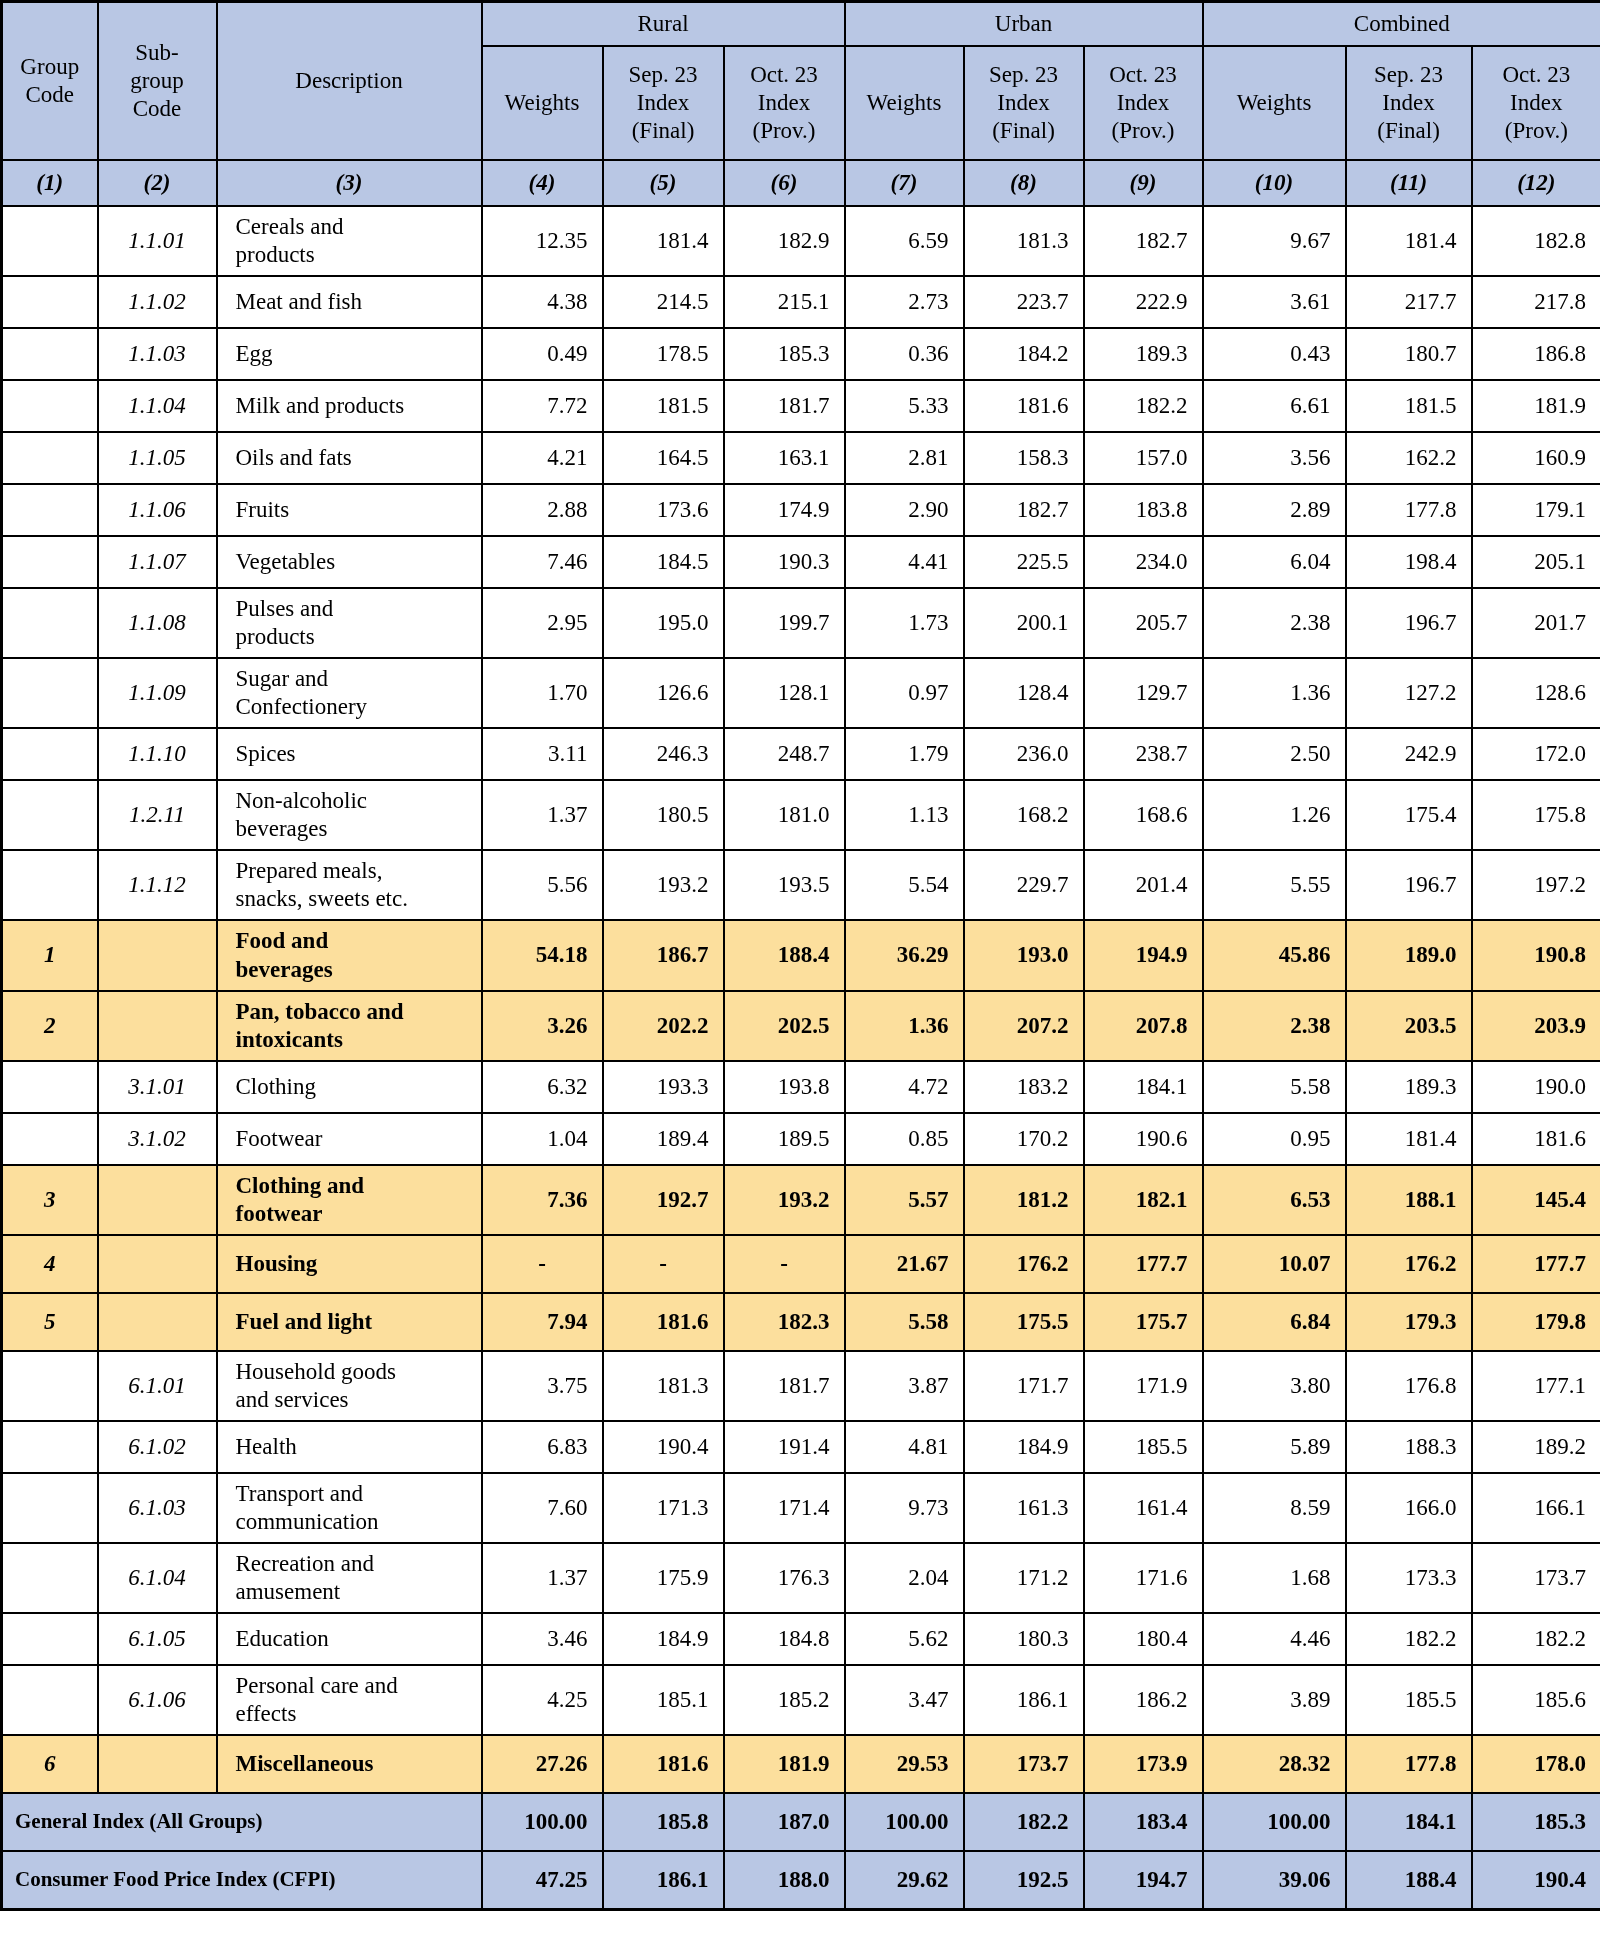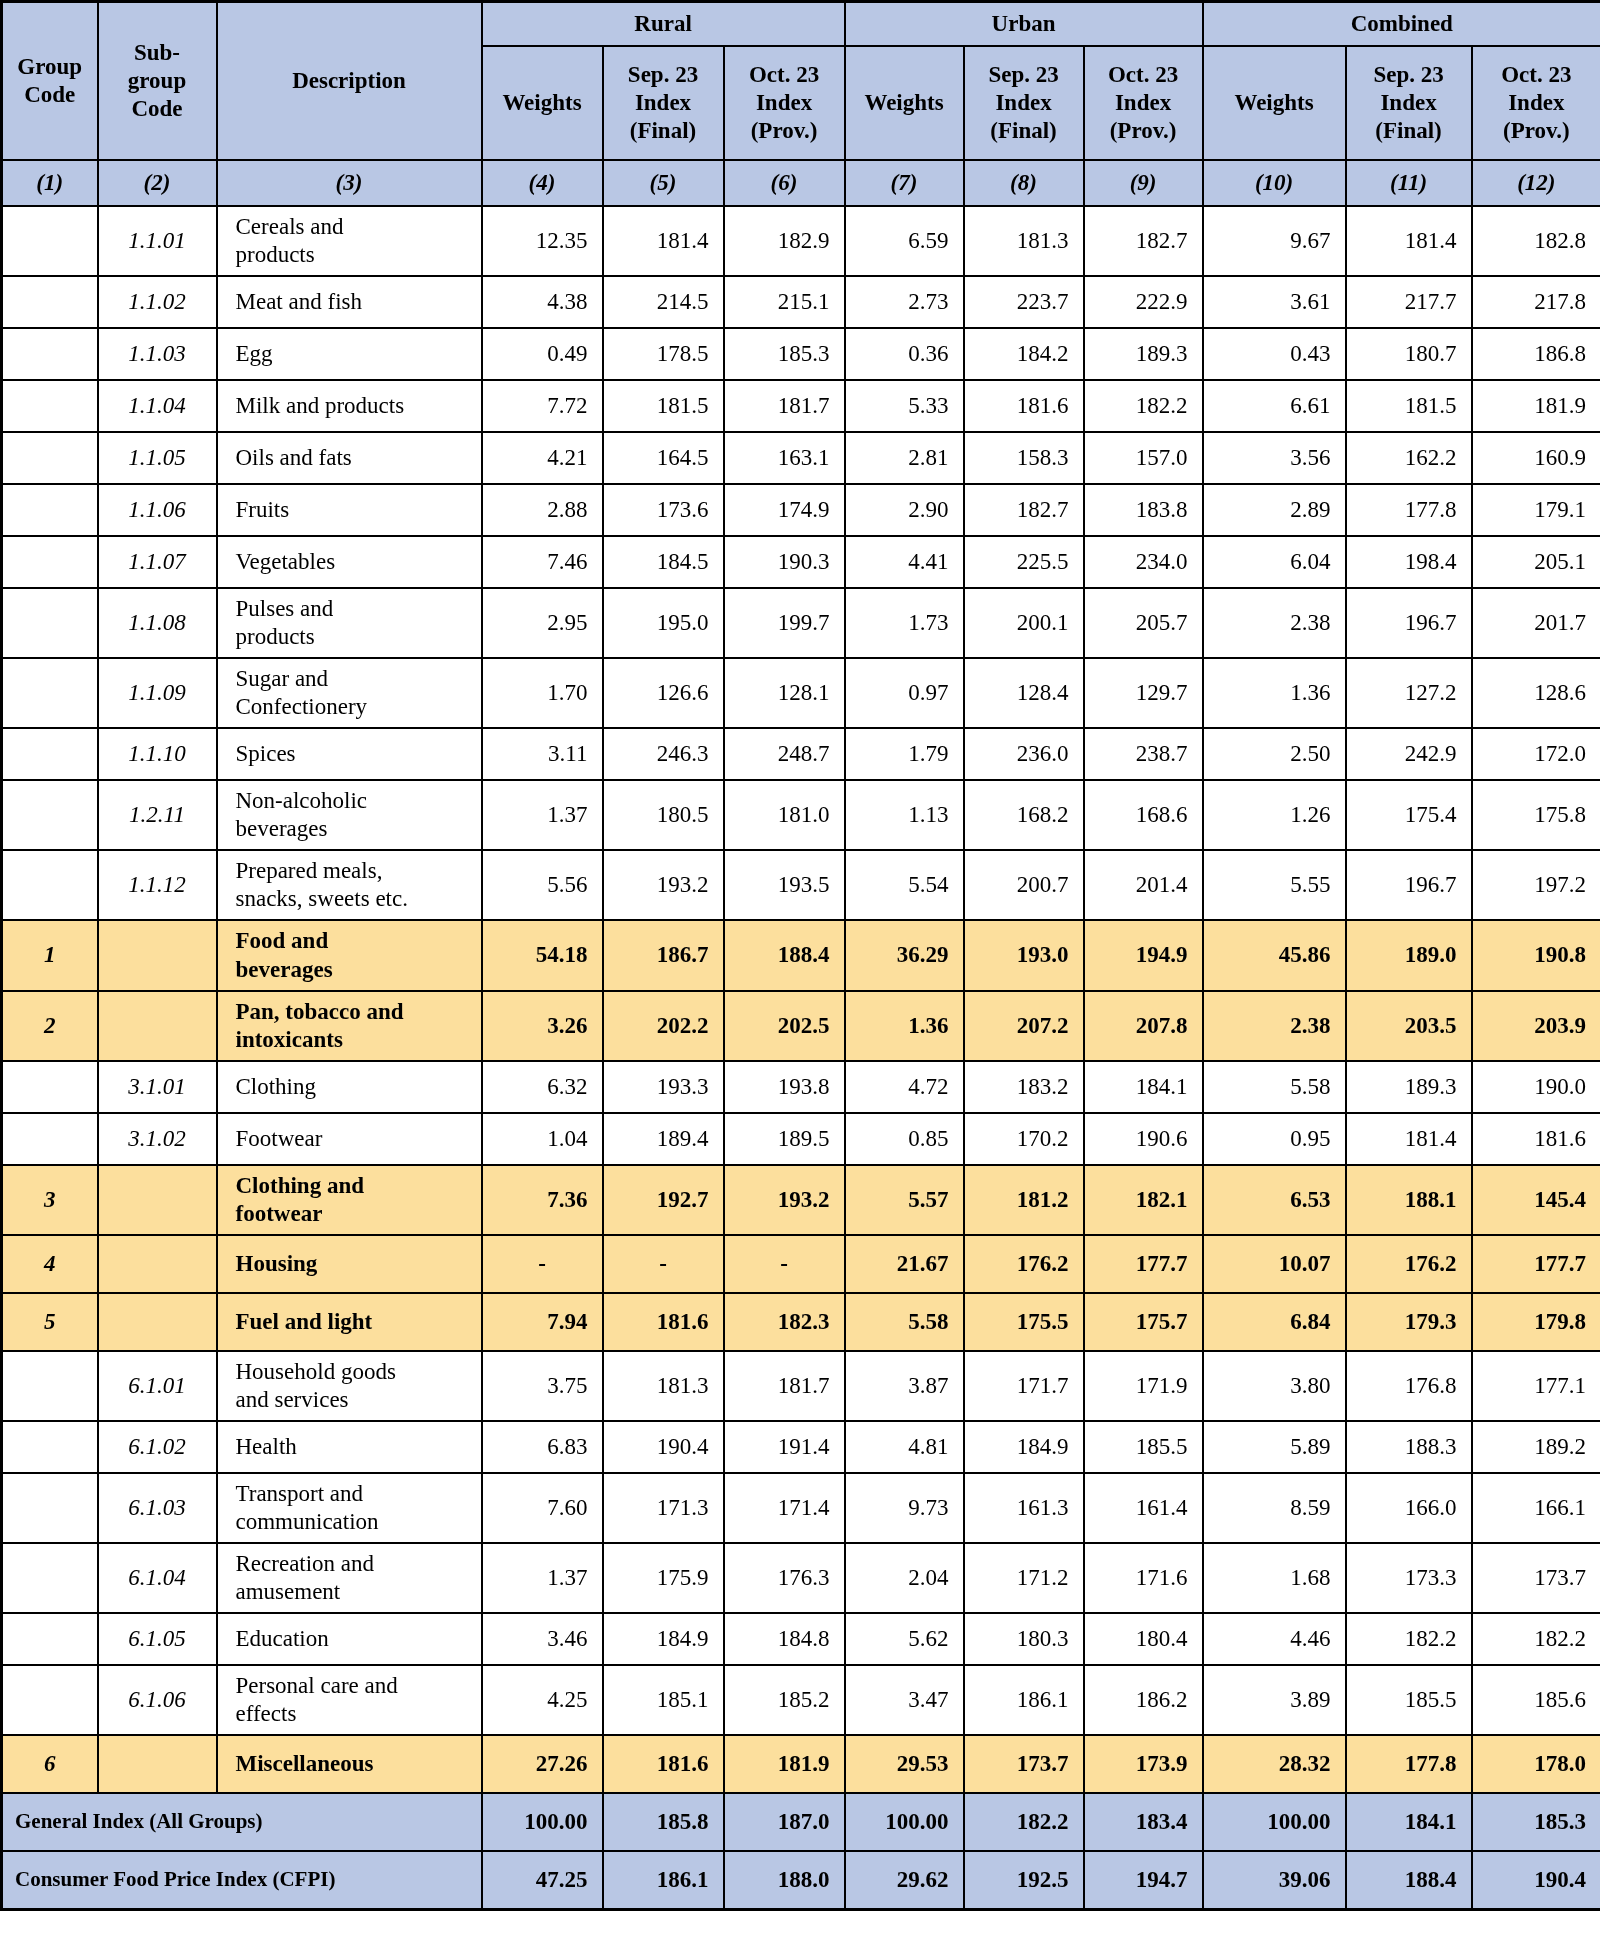--- a/index.html
+++ b/index.html
@@ -19,21 +19,21 @@
   }
   th,td{
     border:2px solid var(--border);
     vertical-align:middle;
     padding:6px 8px;
     line-height:1.22;
     overflow:hidden;
   }
   thead th{
     background:var(--header-bg);
-    font-weight:bold;
+    font-weight:normal;
     text-align:center;
   }
   .section-th{height:30px;}
   .subcol-th{height:100px;}
   .pre{white-space:pre-line;}
   tr.colnum td{
     background:var(--header-bg);
     font-weight:bold;
     font-style:italic;
     text-align:center;
@@ -281,21 +281,21 @@
       </tr>
       <tr class="sub">
         <td class="gcode"></td>
         <td class="scode">1.1.12</td>
         <td class="desc pre">Prepared meals,
 snacks, sweets etc.</td>
         <td class="num">5.56</td>
         <td class="num">193.2</td>
         <td class="num">193.5</td>
         <td class="num">5.54</td>
-        <td class="num">200.7</td>
+        <td class="num">229.7</td>
         <td class="num">201.4</td>
         <td class="num">5.55</td>
         <td class="num">196.7</td>
         <td class="num">197.2</td>
       </tr>
       <tr class="group">
         <td class="gcode">1</td>
         <td class="scode"></td>
         <td class="desc pre">Food and
 beverages</td>

